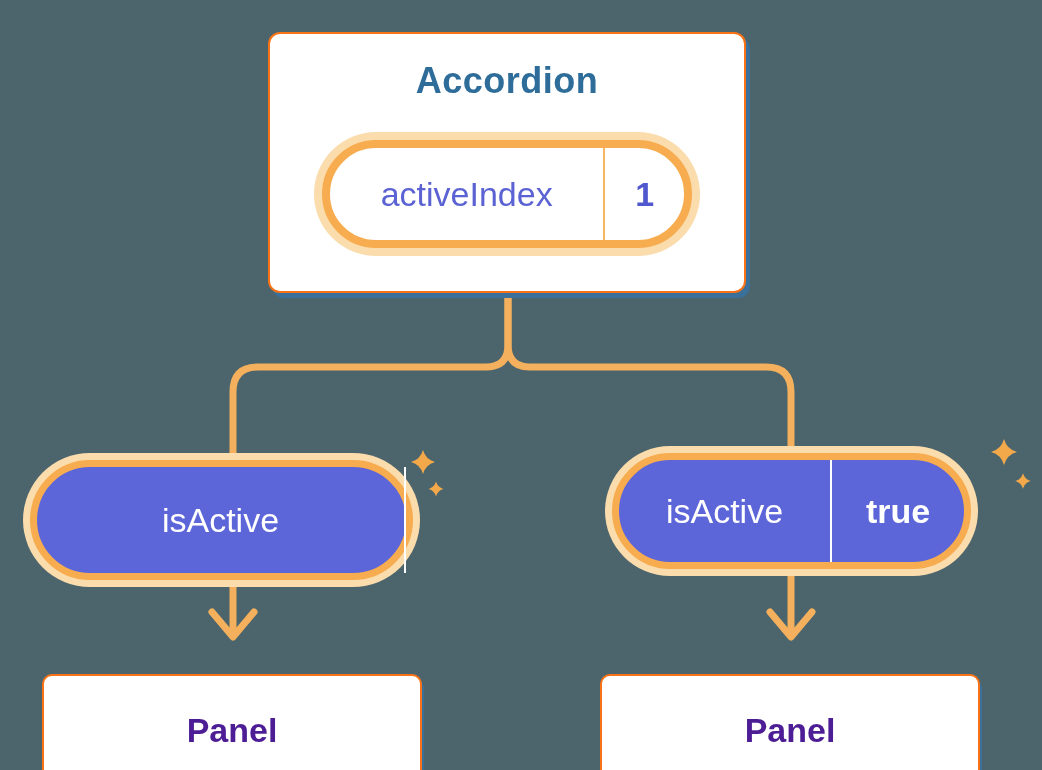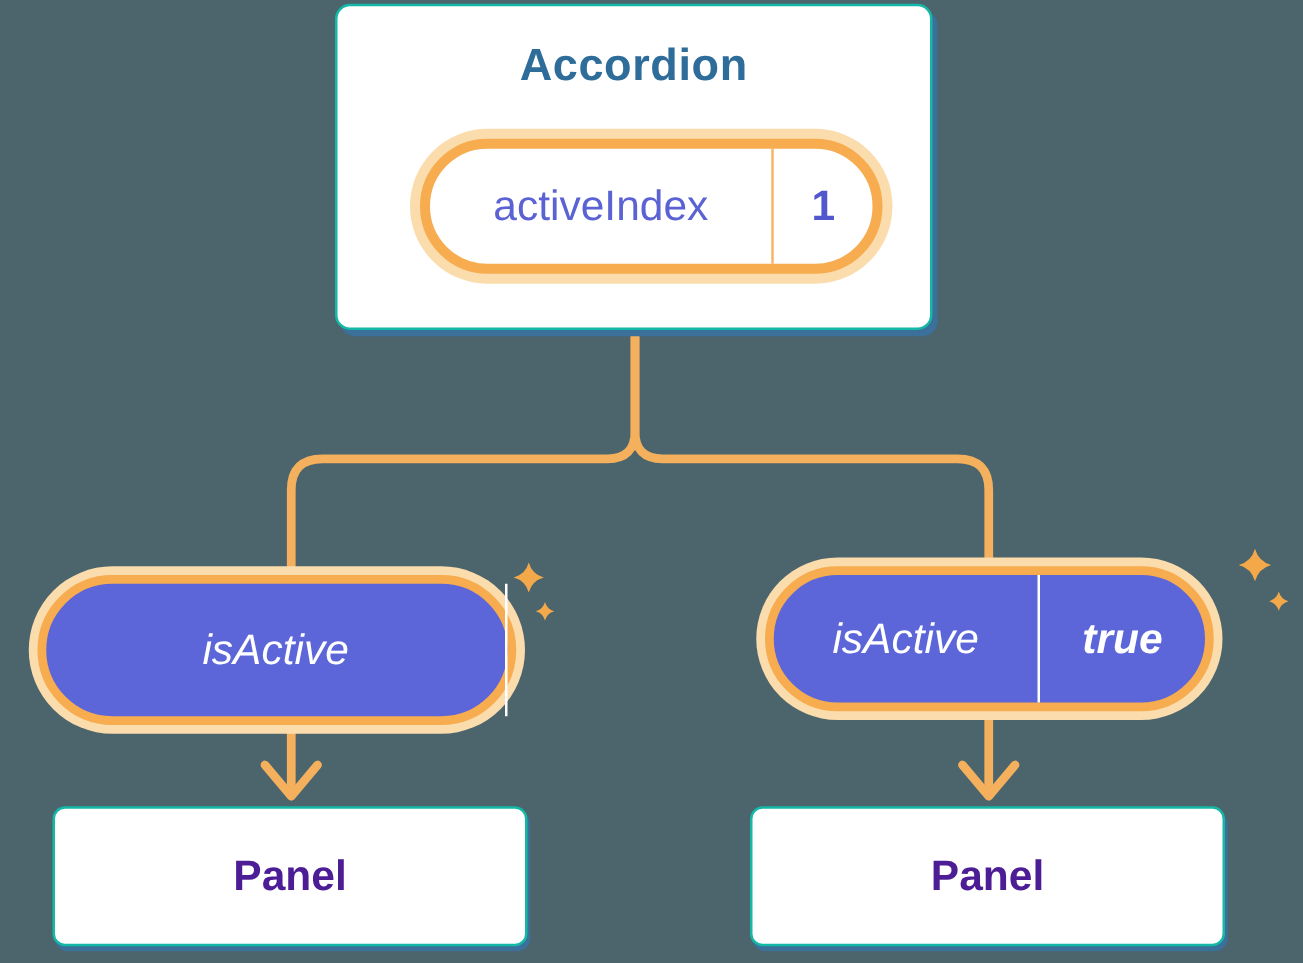--- a/index.html
+++ b/index.html
@@ -19,22 +19,23 @@
     stroke: #F4B05C;
     stroke-width: 7;
     stroke-linecap: round;
     stroke-linejoin: round;
   }
   .sparkle { fill: #F3A94A; }
 
   .card {
     position: absolute;
     background: #ffffff;
-    border: 2px solid #14b8a6;
+    border: 2px solid #f97316;
     box-shadow: 4px 5px 0 #3A7099;
+    margin-top: 29px;
   }
   .accordion {
     left: 268px; top: 3px;
     width: 478px; height: 261px;
     border-radius: 12px;
   }
   .card-title {
     margin-top: 26px;
     text-align: center;
     font-size: 36px;
@@ -42,21 +43,21 @@
     color: #2E6D99;
     letter-spacing: 0.5px;
   }
   .pill {
     display: flex;
     align-items: stretch;
     border-radius: 70px;
   }
   .state-pill {
     position: absolute;
-    left: 66px; top: 106px;
+    left: 52px; top: 106px;
     width: 370px; height: 108px;
     background: #ffffff;
     border: 8px solid #F6AC4F;
     box-shadow: 0 0 0 8px #FBDCAC;
   }
   .pill-cell {
     display: flex;
     align-items: center;
     justify-content: center;
     min-width: 0;
@@ -65,21 +66,20 @@
   .state-pill .value { flex: 78; font-size: 34px; font-weight: 700; color: #5158CE; }
   .vdiv { width: 2px; flex: none; }
   .state-pill .vdiv { background: #F7B568; }
 
   .prop-pill {
     position: absolute;
     background: #5C66D9;
     border: 7px solid #F6AC4F;
     box-shadow: 0 0 0 7px #FBDCAC;
     color: #ffffff;
-    font-style: italic;
   }
   .prop-pill .name  { font-size: 34px; }
   .prop-pill .value { font-size: 34px; font-weight: 700; }
   .prop-pill .vdiv  { background: #ffffff; }
   .prop-pill.p-left  { left: 30px;  top: 460px; width: 383px; height: 120px; }
   .prop-pill.p-left  .name  { flex: 209; }
   .prop-pill.p-left  .value { flex: 158; }
   .prop-pill.p-right { left: 612px; top: 453px; width: 359px; height: 116px; }
   .prop-pill.p-right .name  { flex: 211; }
   .prop-pill.p-right .value { flex: 132; }

